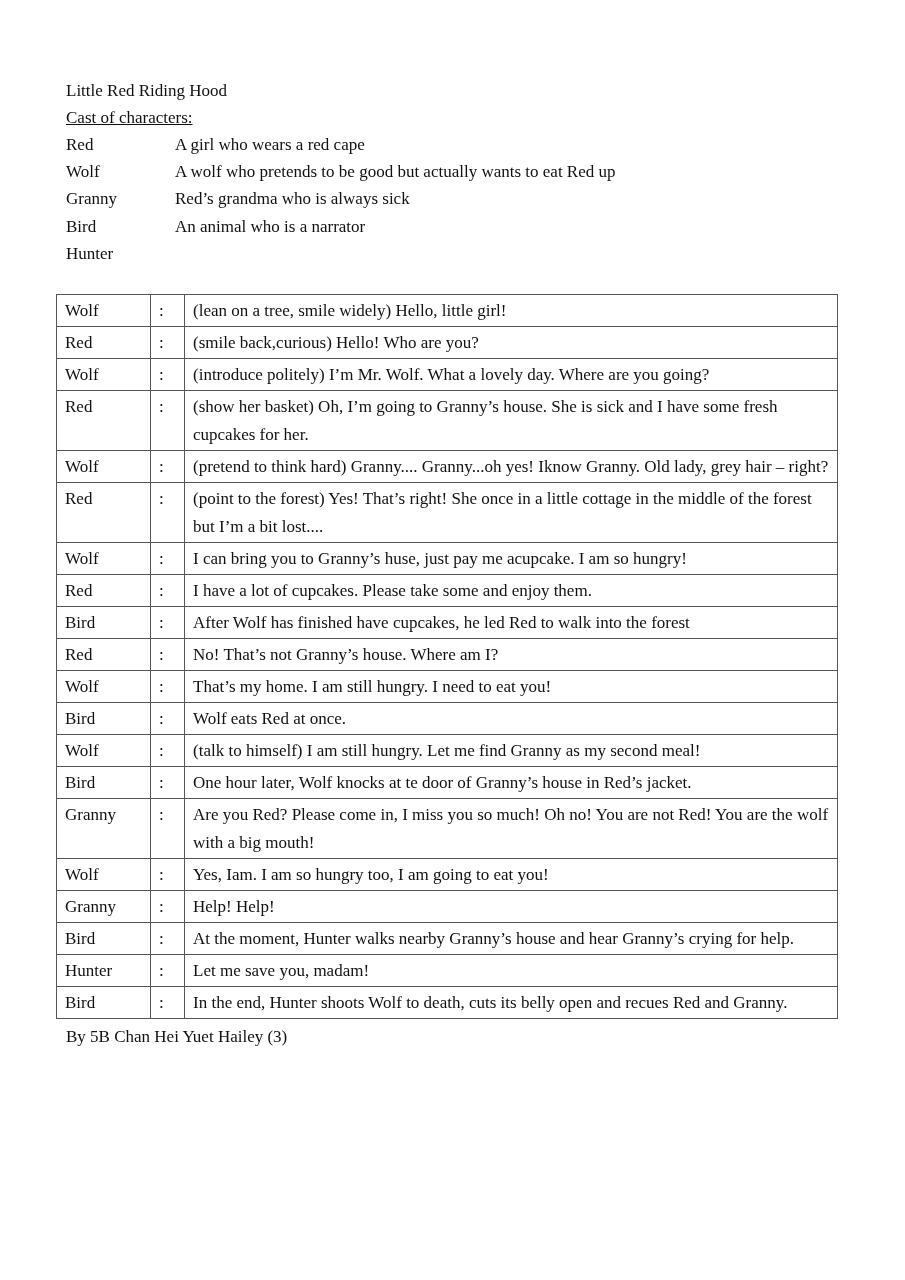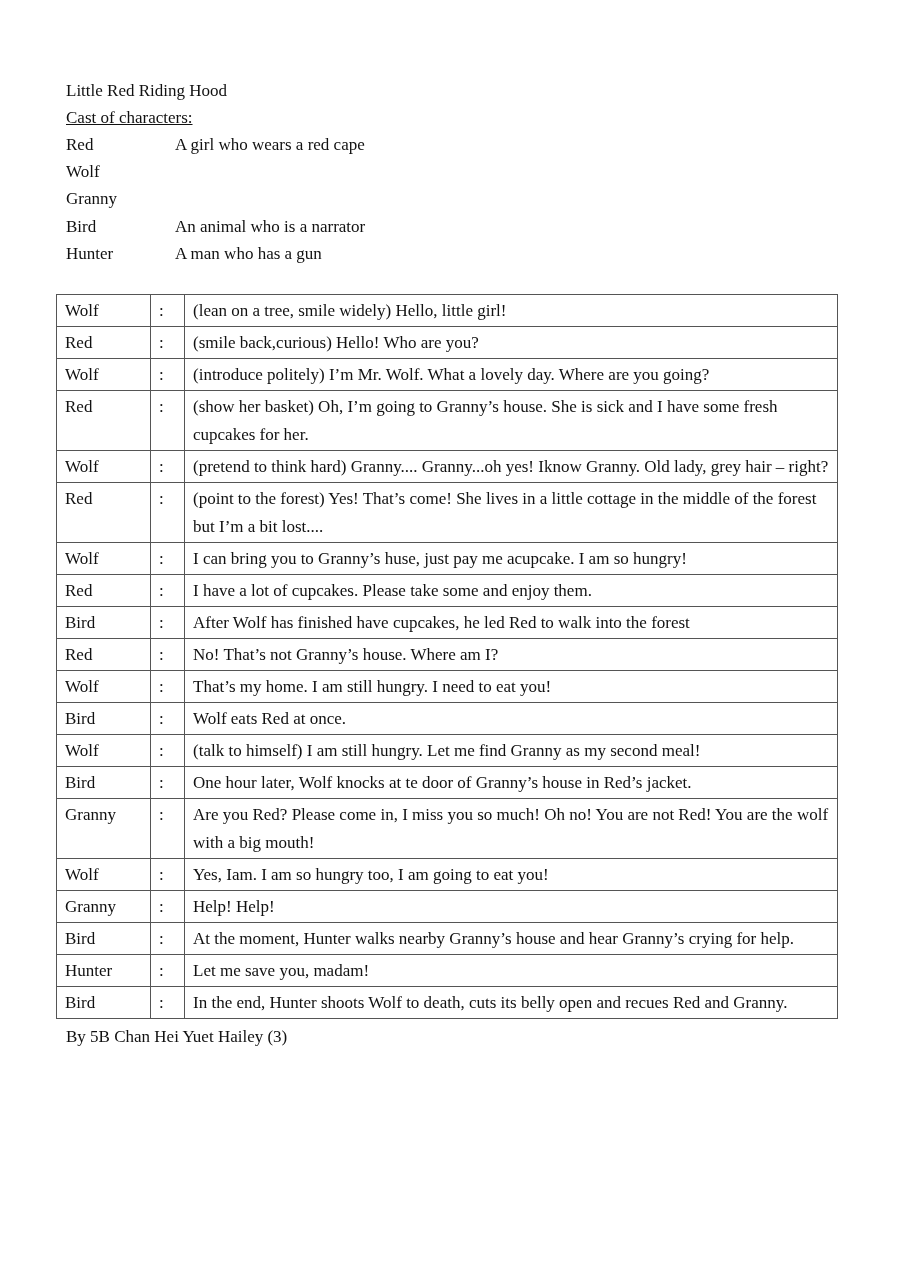--- a/index.html
+++ b/index.html
@@ -35,31 +35,32 @@
   <div class="title">Little Red Riding Hood</div>
   <div class="cast-heading">Cast of characters:</div>
 
   <div class="cast-list">
     <div class="cast-row">
       <span class="cast-name">Red</span>
       <span class="cast-desc">A girl who wears a red cape</span>
     </div>
     <div class="cast-row">
       <span class="cast-name">Wolf</span>
+      <span class="cast-desc">A wolf who pretends to be good but actually wants to eat Red up</span>
     </div>
     <div class="cast-row">
       <span class="cast-name">Granny</span>
+      <span class="cast-desc">Red’s grandma who is always sick</span>
     </div>
     <div class="cast-row">
       <span class="cast-name">Bird</span>
       <span class="cast-desc">An animal who is a narrator</span>
     </div>
     <div class="cast-row">
       <span class="cast-name">Hunter</span>
-      <span class="cast-desc">A man who has a gun</span>
     </div>
   </div>
 
   <table class="script-table">
     <tbody id="script-body">
         <tr>
           <td class="col-speaker">Wolf</td>
           <td class="col-colon">:</td>
           <td class="col-line">(lean on a tree, smile widely) Hello, little girl!</td>
         </tr>
@@ -79,21 +80,21 @@
           <td class="col-line">(show her basket) Oh, I’m going to Granny’s house. She is sick and I have some fresh cupcakes for her.</td>
         </tr>
         <tr>
           <td class="col-speaker">Wolf</td>
           <td class="col-colon">:</td>
           <td class="col-line">(pretend to think hard) Granny.... Granny...oh yes! Iknow Granny. Old lady, grey hair – right?</td>
         </tr>
         <tr>
           <td class="col-speaker">Red</td>
           <td class="col-colon">:</td>
-          <td class="col-line">(point to the forest) Yes! That’s come! She lives in a little cottage in the middle of the forest but I’m a bit lost....</td>
+          <td class="col-line">(point to the forest) Yes! That’s right! She once in a little cottage in the middle of the forest but I’m a bit lost....</td>
         </tr>
         <tr>
           <td class="col-speaker">Wolf</td>
           <td class="col-colon">:</td>
           <td class="col-line">I can bring you to Granny’s huse, just pay me acupcake. I am so hungry!</td>
         </tr>
         <tr>
           <td class="col-speaker">Red</td>
           <td class="col-colon">:</td>
           <td class="col-line">I have a lot of cupcakes. Please take some and enjoy them.</td>

